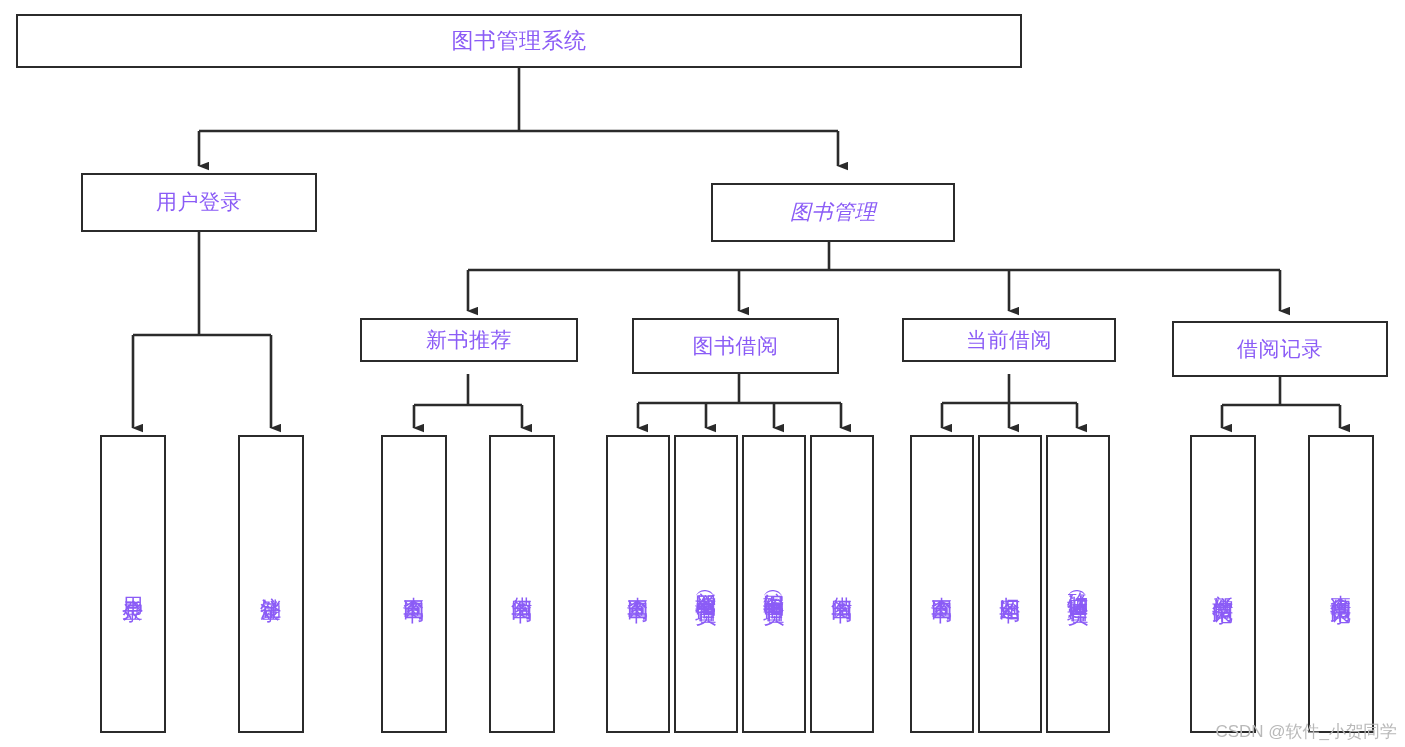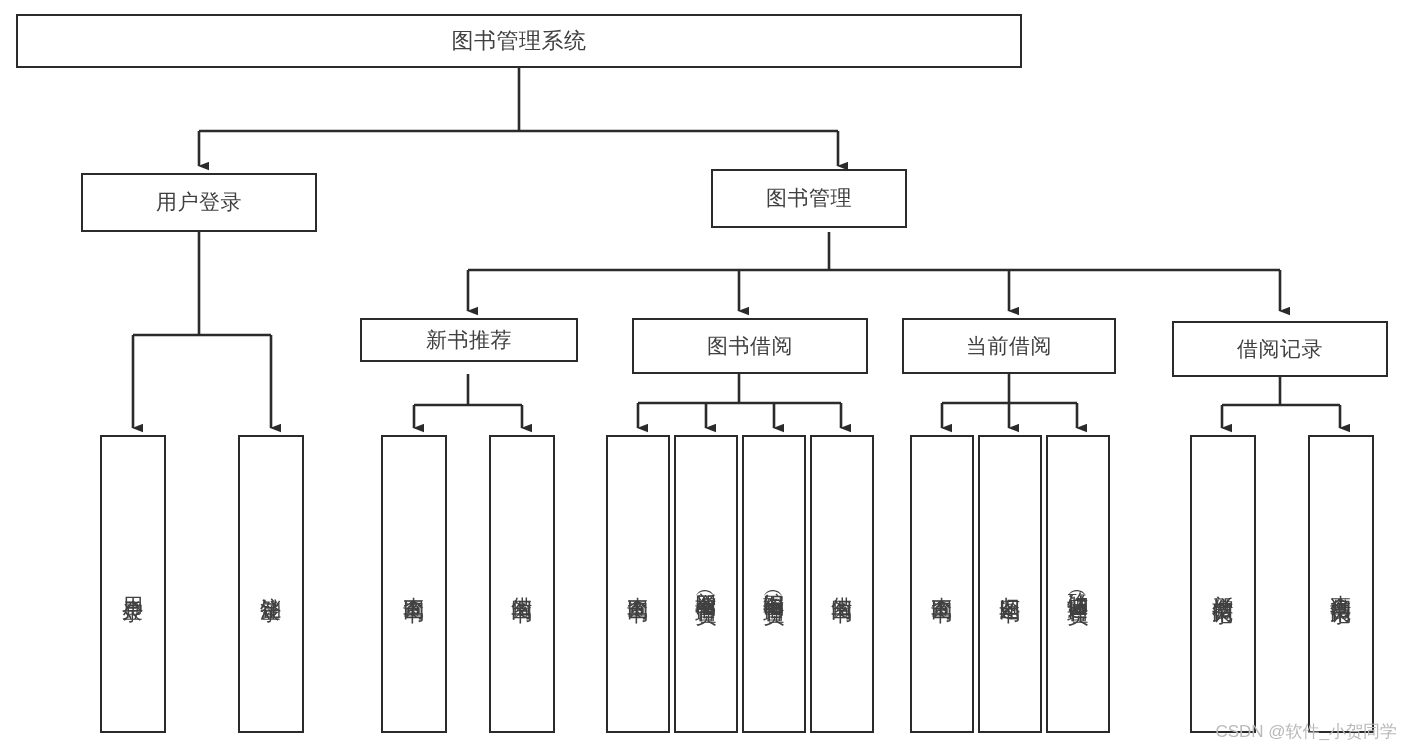--- a/index.html
+++ b/index.html
@@ -26,21 +26,21 @@
     height: 747px;
   }
   .node {
     position: absolute;
     box-sizing: border-box;
     border: 2px solid #2b2b2b;
     background: #ffffff;
     display: flex;
     align-items: center;
     justify-content: center;
-    color: #404040;
+    color: #8b5cf6;
   }
   .node-label {
     display: block;
     text-align: center;
     line-height: 1.18;
     white-space: nowrap;
   }
   
   .node.horiz .node-label {
     font-size: 21px;
@@ -133,31 +133,31 @@
     </g>
   </svg>
 
   <div class="node root horiz" style="left:16px; top:14px; width:1006px; height:54px;">
     <span class="node-label">图书管理系统</span>
   </div>
 
   <div class="node horiz" style="left:81px; top:173px; width:236px; height:59px;">
     <span class="node-label">用户登录</span>
   </div>
-  <div class="node horiz" style="left:711px; top:169px; width:196px; height:59px;">
+  <div class="node horiz" style="left:711px; top:183px; width:244px; height:59px;font-style:italic;">
     <span class="node-label">图书管理</span>
   </div>
 
   <div class="node horiz" style="left:360px; top:318px; width:218px; height:44px;">
     <span class="node-label">新书推荐</span>
   </div>
-  <div class="node horiz" style="left:632px; top:318px; width:236px; height:56px;">
+  <div class="node horiz" style="left:632px; top:318px; width:207px; height:56px;">
     <span class="node-label">图书借阅</span>
   </div>
-  <div class="node horiz" style="left:902px; top:318px; width:214px; height:56px;">
+  <div class="node horiz" style="left:902px; top:318px; width:214px; height:44px;">
     <span class="node-label">当前借阅</span>
   </div>
   <div class="node horiz" style="left:1172px; top:321px; width:216px; height:56px;">
     <span class="node-label">借阅记录</span>
   </div>
 
   <div class="node vert" style="left:100px; top:435px; width:66px; height:298px;">
     <span class="node-label">用户登录</span>
   </div>
   <div class="node vert" style="left:238px; top:435px; width:66px; height:298px;">

